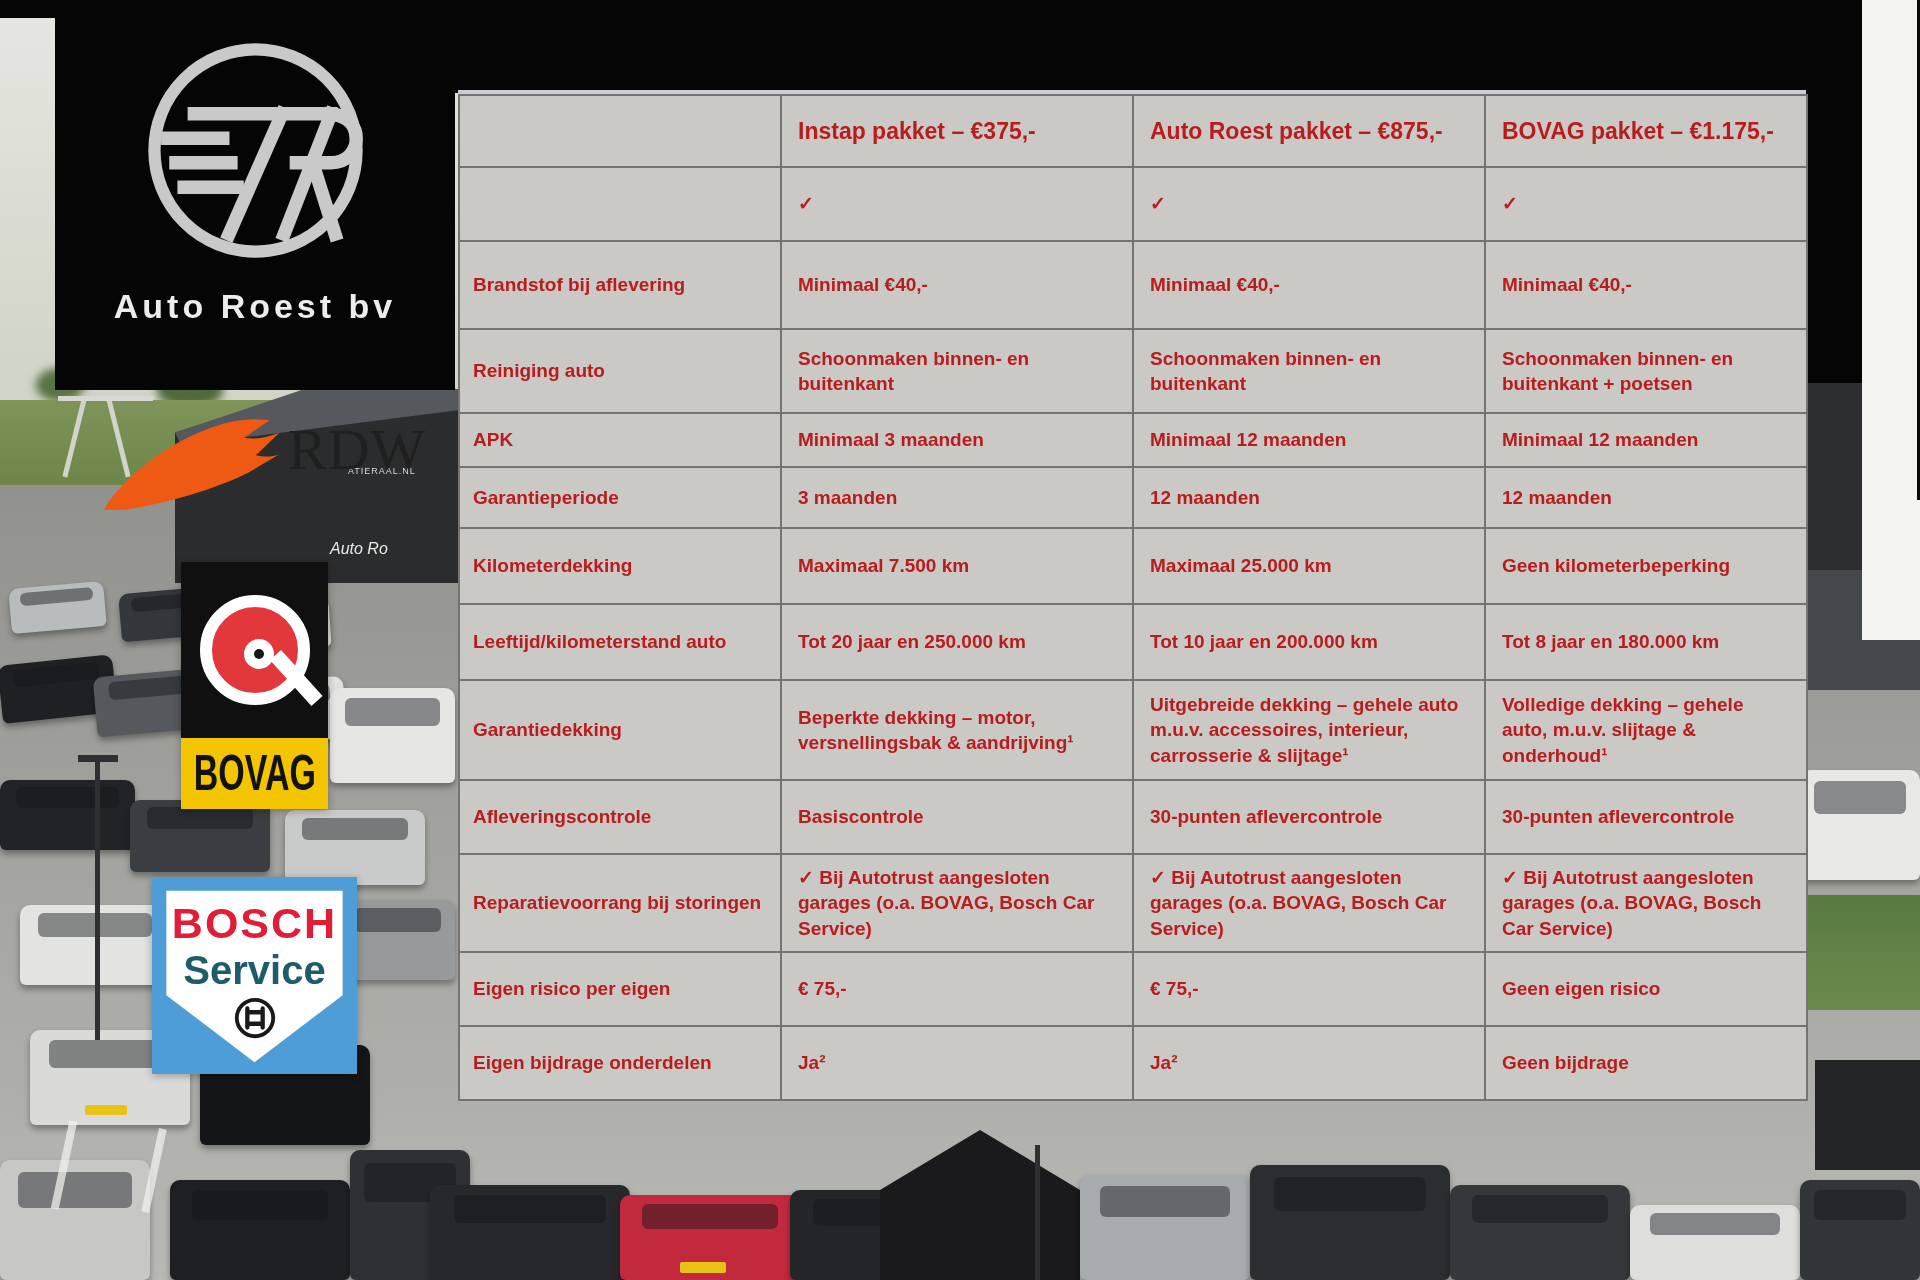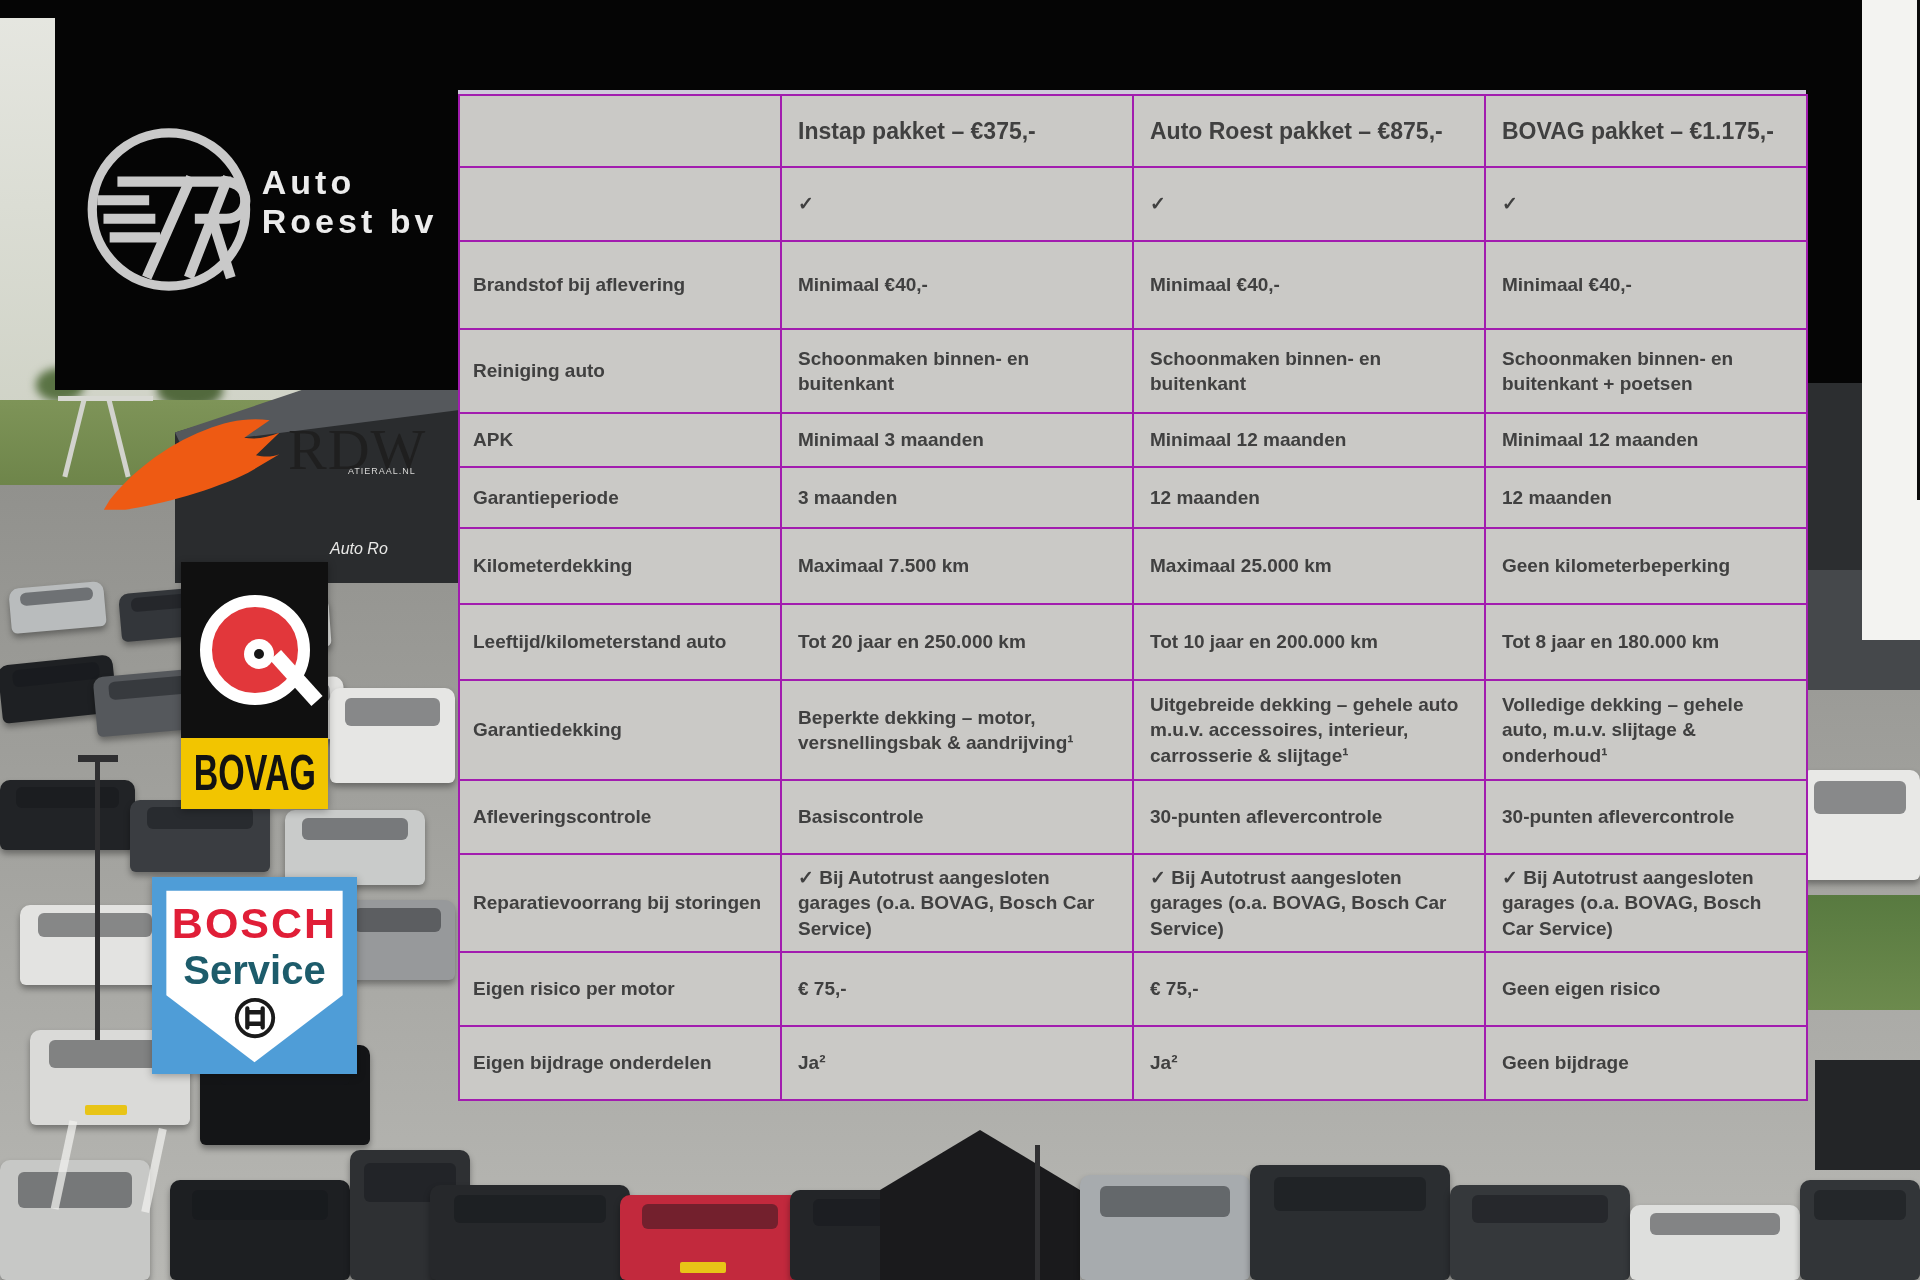--- a/index.html
+++ b/index.html
@@ -38,21 +38,21 @@
   .grass-r { left:1803px; top:895px; width:117px; height:115px;
              background:linear-gradient(#587a40,#6c8a4d); }
   .white-strip { left:1862px; top:0; width:58px; height:640px; background:#f3f3f1; }
   .edge-sliver { left:1917px; top:0; width:3px; height:500px; background:#0a0a0a; }
 
   
   .top-strip   { left:0; top:0; width:1862px; height:18px; background:#050505; }
   .top-band    { left:455px; top:0; width:1407px; height:93px; background:#050505; }
   .right-black { left:1800px; top:93px; width:62px; height:290px; background:#050505; }
   .logo-box    { left:55px; top:0; width:400px; height:390px; background:#050505;
-                 display:flex; flex-direction:row; align-items:center;padding-left:21px; }
+                 display:flex; flex-direction:column; align-items:center; }
   .logo-box svg { margin-top:28px; }
   .company { margin-top:14px; color:#ececec; font-size:34px; font-weight:700;
              letter-spacing:4px; }
 
   
   .rdw { left:90px; top:408px; width:345px; height:108px; }
   .rdw-text { position:absolute; left:198px; top:8px; font-family:"Liberation Serif", serif;
               font-size:58px; color:#1f1f1f; letter-spacing:1px; }
   .bovag { left:181px; top:562px; width:147px; height:247px;
            box-shadow:0 2px 8px rgba(0,0,0,.3); }
@@ -78,22 +78,22 @@
   .bosch-word   { margin-top:22px; color:#e01e37; font-size:43px; font-weight:700; letter-spacing:2px; }
   .bosch-sub    { margin-top:0px;  color:#1d5c6b; font-size:40px; font-weight:700; }
   .sign-script { position:absolute; left:330px; top:540px; color:#e9e9e7;
                  font-style:italic; font-size:16px; }
   .sign-tiny   { position:absolute; left:348px; top:466px; color:#d8d8d6; font-size:9px;
                  letter-spacing:1px; }
 
   
   .pkg-table { left:458px; top:90px; width:1348px; border-top:4px solid #cfc9da; }
   .pkg-table table { width:100%; border-collapse:collapse; table-layout:fixed; }
-  .pkg-table th, .pkg-table td { border:2px solid #a21caf; background:#cac9c6;
-      color:#404040; vertical-align:middle; padding:8px 16px; overflow:hidden; }
+  .pkg-table th, .pkg-table td { border:2px solid #737373; background:#cac9c6;
+      color:#b91c1c; vertical-align:middle; padding:8px 16px; overflow:hidden; }
   .pkg-table th { font-size:23px; font-weight:700; text-align:left; }
   .pkg-table td { font-size:19px; font-weight:700; line-height:1.32; }
   .pkg-table td.lbl { font-size:19px; padding-left:13px; }
   thead tr { height:72px; }
   tr.r0{height:74px} tr.r1{height:88px} tr.r2{height:84px} tr.r3{height:54px}
   tr.r4{height:61px} tr.r5{height:76px} tr.r6{height:76px} tr.r7{height:100px}
   tr.r8{height:74px} tr.r9{height:98px} tr.r10{height:74px} tr.r11{height:74px}
   tr.r12{height:80px}
 </style>
 </head>
@@ -281,21 +281,21 @@
       <td class="val">30-punten aflevercontrole</td>
       <td class="val">30-punten aflevercontrole</td>
     </tr>
           <tr class="r9">
       <td class="lbl">Reparatievoorrang bij storingen</td>
       <td class="val">✓ Bij Autotrust aangesloten garages (o.a. BOVAG, Bosch Car Service)</td>
       <td class="val">✓ Bij Autotrust aangesloten garages (o.a. BOVAG, Bosch Car Service)</td>
       <td class="val">✓ Bij Autotrust aangesloten garages (o.a. BOVAG, Bosch Car Service)</td>
     </tr>
           <tr class="r10">
-      <td class="lbl">Eigen risico per motor</td>
+      <td class="lbl">Eigen risico per eigen</td>
       <td class="val">€ 75,-</td>
       <td class="val">€ 75,-</td>
       <td class="val">Geen eigen risico</td>
     </tr>
           <tr class="r11">
       <td class="lbl">Eigen bijdrage onderdelen</td>
       <td class="val">Ja²</td>
       <td class="val">Ja²</td>
       <td class="val">Geen bijdrage</td>
     </tr>

